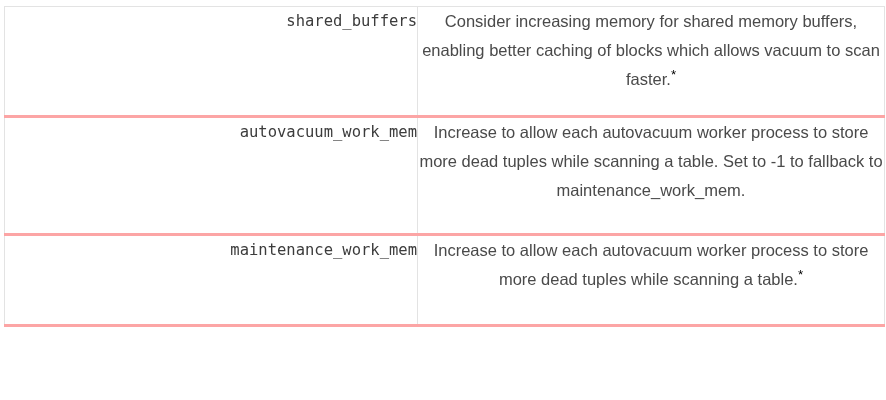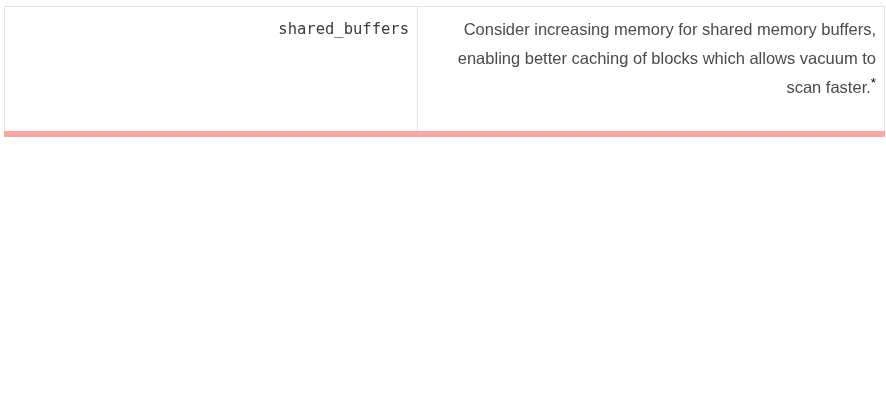--- a/index.html
+++ b/index.html
@@ -28,33 +28,33 @@
     width: 880px;
     border-top: 1px solid #e3e3e3;
     border-left: 1px solid #e3e3e3;
     border-right: 1px solid #e3e3e3;
   }
 
   table.params-table col.col-param { width: 413px; }
   table.params-table col.col-desc  { width: 467px; }
 
   table.params-table td {
-    border-bottom: 6px solid #fca5a5;
+    border-bottom: 3px solid #fca5a5;
     vertical-align: top;
-    padding: 8px;
+    padding: 0;
   }
 
   td.param-cell {
     border-right: 1px solid #e3e3e3;
     text-align: right;
     padding: 18px 12px 18px 10px;
   }
 
   td.desc-cell {
-    text-align: right;
+    text-align: center;
     padding: 17px 18px 17px 11px;
     margin-left: 11px;
   }
 
   .param-name {
     font-family: "DejaVu Sans Mono", "Liberation Mono", monospace;
     font-size: 15.5px;
     line-height: 29px;
     color: #3c3c3c;
     letter-spacing: 0px;
@@ -88,18 +88,34 @@
 
       <tr class="row-0">
         <td class="param-cell">
           <span class="param-name">shared_buffers</span>
         </td>
         <td class="desc-cell">
           <span class="desc-text">Consider increasing memory for shared memory buffers, enabling better caching of blocks which allows vacuum to scan faster.</span><sup class="footnote-star">*</sup>
         </td>
       </tr>
 
+      <tr class="row-1">
+        <td class="param-cell">
+          <span class="param-name">autovacuum_work_mem</span>
+        </td>
+        <td class="desc-cell">
+          <span class="desc-text">Increase to allow each autovacuum worker process to store more dead tuples while scanning a table. Set to -1 to fallback to maintenance_work_mem.</span>
+        </td>
+      </tr>
 
+      <tr class="row-2">
+        <td class="param-cell">
+          <span class="param-name">maintenance_work_mem</span>
+        </td>
+        <td class="desc-cell">
+          <span class="desc-text">Increase to allow each autovacuum worker process to store more dead tuples while scanning a table.</span><sup class="footnote-star">*</sup>
+        </td>
+      </tr>
 
 
     </tbody>
   </table>
 </div>
 
 </body></html>

